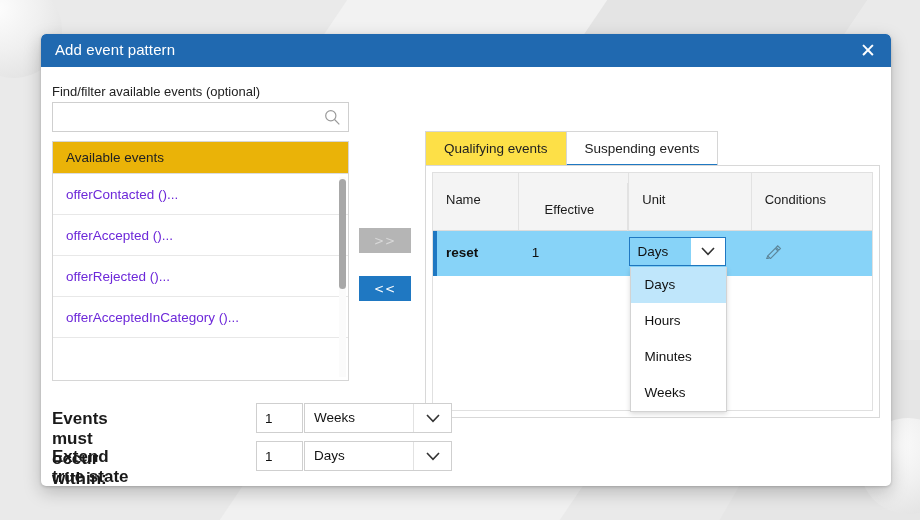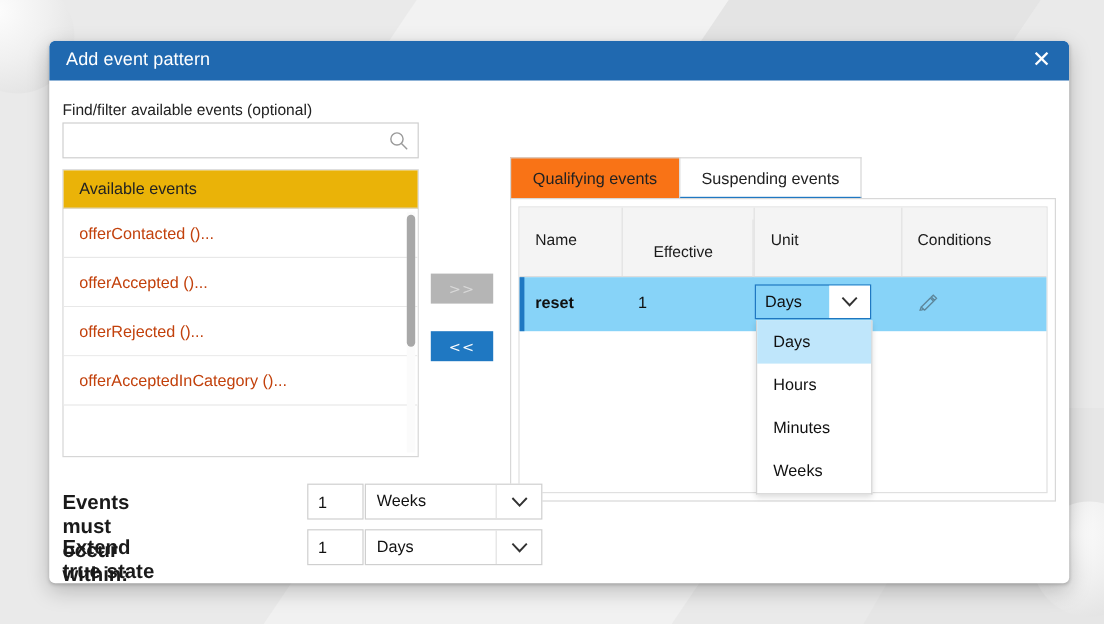--- a/index.html
+++ b/index.html
@@ -85,21 +85,21 @@
   }
   .list-header {
     height:32px; background:#eab308; border-bottom:1px solid #dcdcdc;
     font-size:13.5px; color:#222; padding:8px 0 0 13px;
   }
   .list-scroll {
     position:relative; height:206px; overflow:hidden;
   }
   .list-item {
     height:41px; line-height:41px; padding-left:13px;
-    font-size:13.5px; color:#c2410c;
+    font-size:13.5px; color:#6d28d9;
     border-bottom:1px solid #e8e8e8; background:#fff; cursor:pointer;
   }
   .sbar {
     position:absolute; right:2px; top:3px; width:7px; height:200px;
     background:#fbfbfb;
   }
   .sbar .thumb {
     position:absolute; left:0; top:2px; width:7px; height:110px;
     background:#a8a8a8; border-radius:4px;
   }
@@ -115,21 +115,21 @@
   .btn-rem { top:209px; }
   .btn-rem button { background:#1f78c2; }
 
   
   .tabstrip {
     position:absolute; left:384px; top:64px; width:455px; height:35px;
   }
   .tab {
     float:left; height:35px; line-height:34px; padding:0 18px;
     font-size:13.5px; color:#222; border:1px solid #d6d6d6;
-    background:#f97316; cursor:pointer;
+    background:#fde047; cursor:pointer;
   }
   .tab.active {
     background:#ffffff; border-bottom:3px solid #1f78c2;
     height:36px; line-height:33px;
   }
   .tab + .tab { margin-left:-1px; }
 
   .tabpanel {
     position:absolute; left:384px; top:98px; width:455px; height:253px;
     border:1px solid #d8d8d8; background:#fff; padding:6px;

